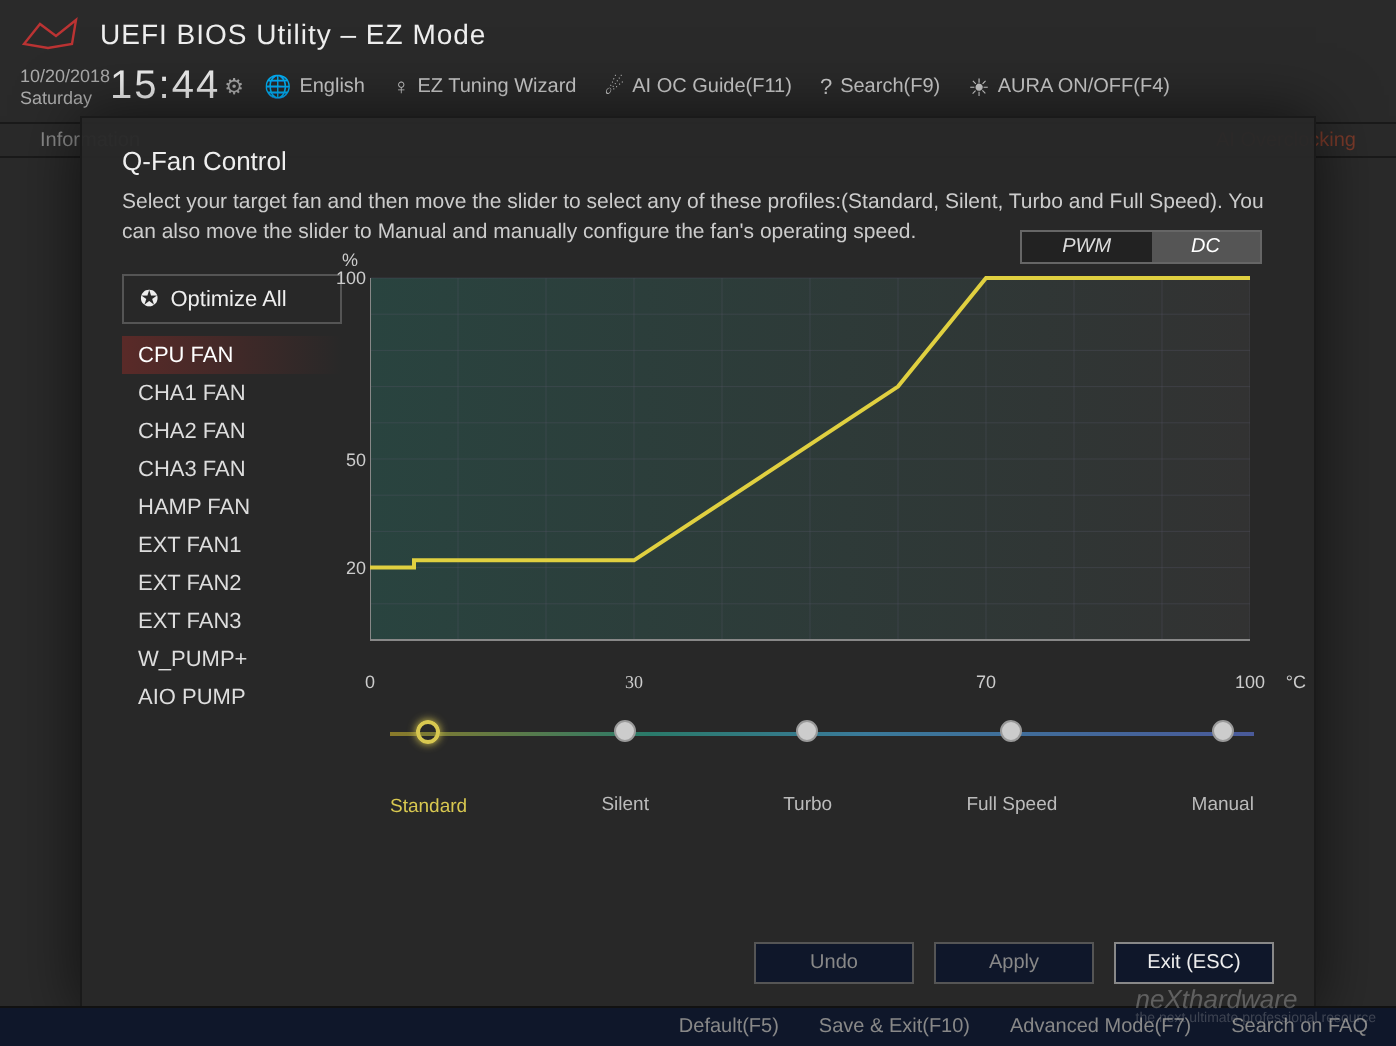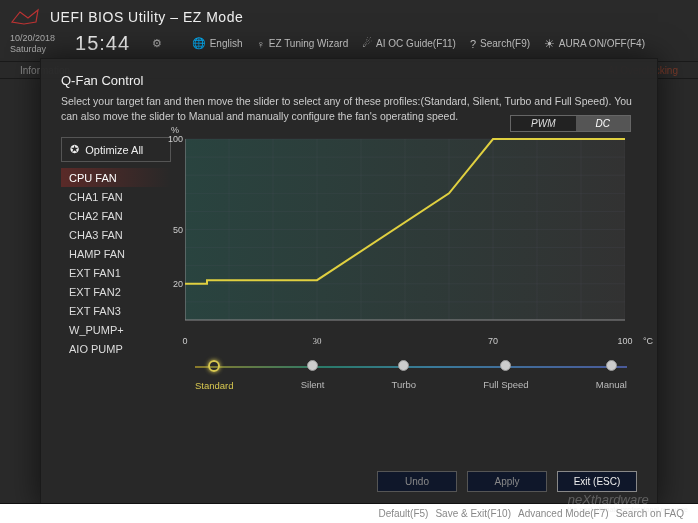--- a/index.html
+++ b/index.html
@@ -19,21 +19,21 @@
     gap: 10px;
   }
   .rog-logo {
     width: 30px; height: 22px;
     display: flex; align-items: center;
   }
   .title {
     color: #eee; font-size: 14px; letter-spacing: 0.5px;
   }
   .datetime {
-    display: flex; align-items: center; gap: 20px;
+    display: flex; align-items: center; gap: 0;
     padding: 0 10px 6px 10px;
   }
   .date-block { font-size: 9px; color: #aaa; line-height: 1.2; }
   .time {
     font-size: 20px; color: #eee; letter-spacing: 1px;
   }
   .gear { color: #aaa; font-size: 11px; margin-left: 2px; }
   .topnav {
     display: flex; gap: 14px; align-items: center;
     margin-left: 10px;
@@ -127,43 +127,43 @@
   .stop { display: flex; flex-direction: column; align-items: center; gap: 4px; cursor: pointer; }
   .dot {
     width: 11px; height: 11px; border-radius: 50%;
     background: #ccc; border: 1px solid #999;
   }
   .stop.active .dot {
     background: transparent; border: 2px solid #d8c850;
     width: 12px; height: 12px;
     box-shadow: 0 0 4px #d8c850;
   }
-  .stop .lbl { font-size: 9.5px; color: #bbb; margin-top: 4px; }
+  .stop .lbl { font-size: 9.5px; color: #bbb; margin-top: 22px; }
   .stop.active .lbl { color: #d8c850; }
   
   .modal-buttons {
     position: absolute; bottom: 14px; left: 20px; right: 20px;
     display: flex; gap: 10px;
   }
   .btn {
     border: 1px solid #555; padding: 4px 0;
     width: 80px; text-align: center;
     font-size: 10px; color: #888;
     cursor: pointer;
     background: #0f172a;
   }
   .btn.primary { color: #eee; border-color: #888; }
   .spacer { flex: 1; }
   
   .footer {
     position: absolute; bottom: 0; left: 0; right: 0;
-    display: flex; justify-content: flex-end; gap: 7px;
+    display: flex; justify-content: flex-end; gap: 20px;
     padding: 4px 14px;
     font-size: 10px; color: #888;
-    background: #ffffff;
+    background: #0f172a;
     border-top: 1px solid #111;
   }
   .watermark {
     position: absolute; right: 10px; bottom: 10px;
     color: rgba(200,200,200,0.35); font-size: 13px;
     font-style: italic; pointer-events: none;
     text-align: left; line-height: 1;
   }
   .watermark small { font-size: 7px; display: block; font-style: normal; color: rgba(200,200,200,0.25);}
 </style>

